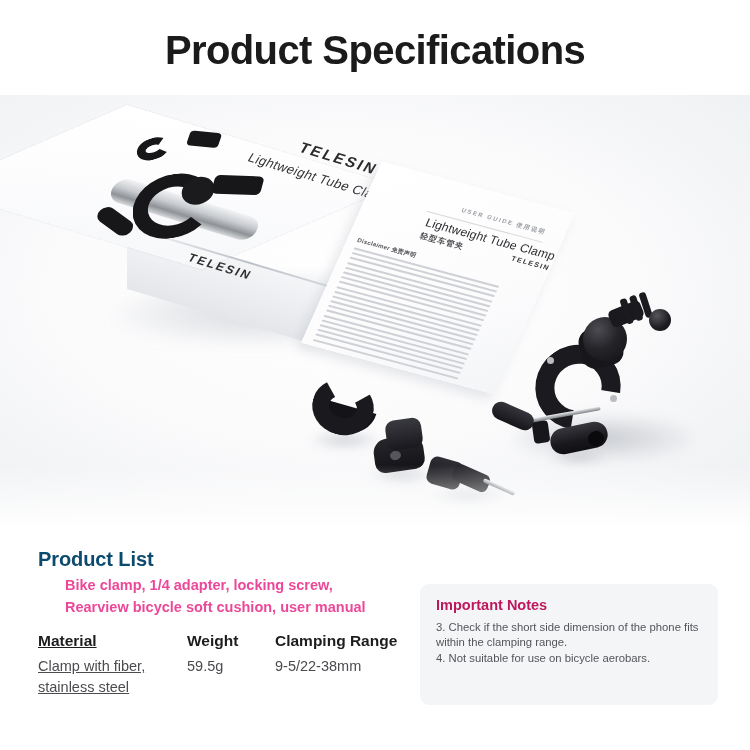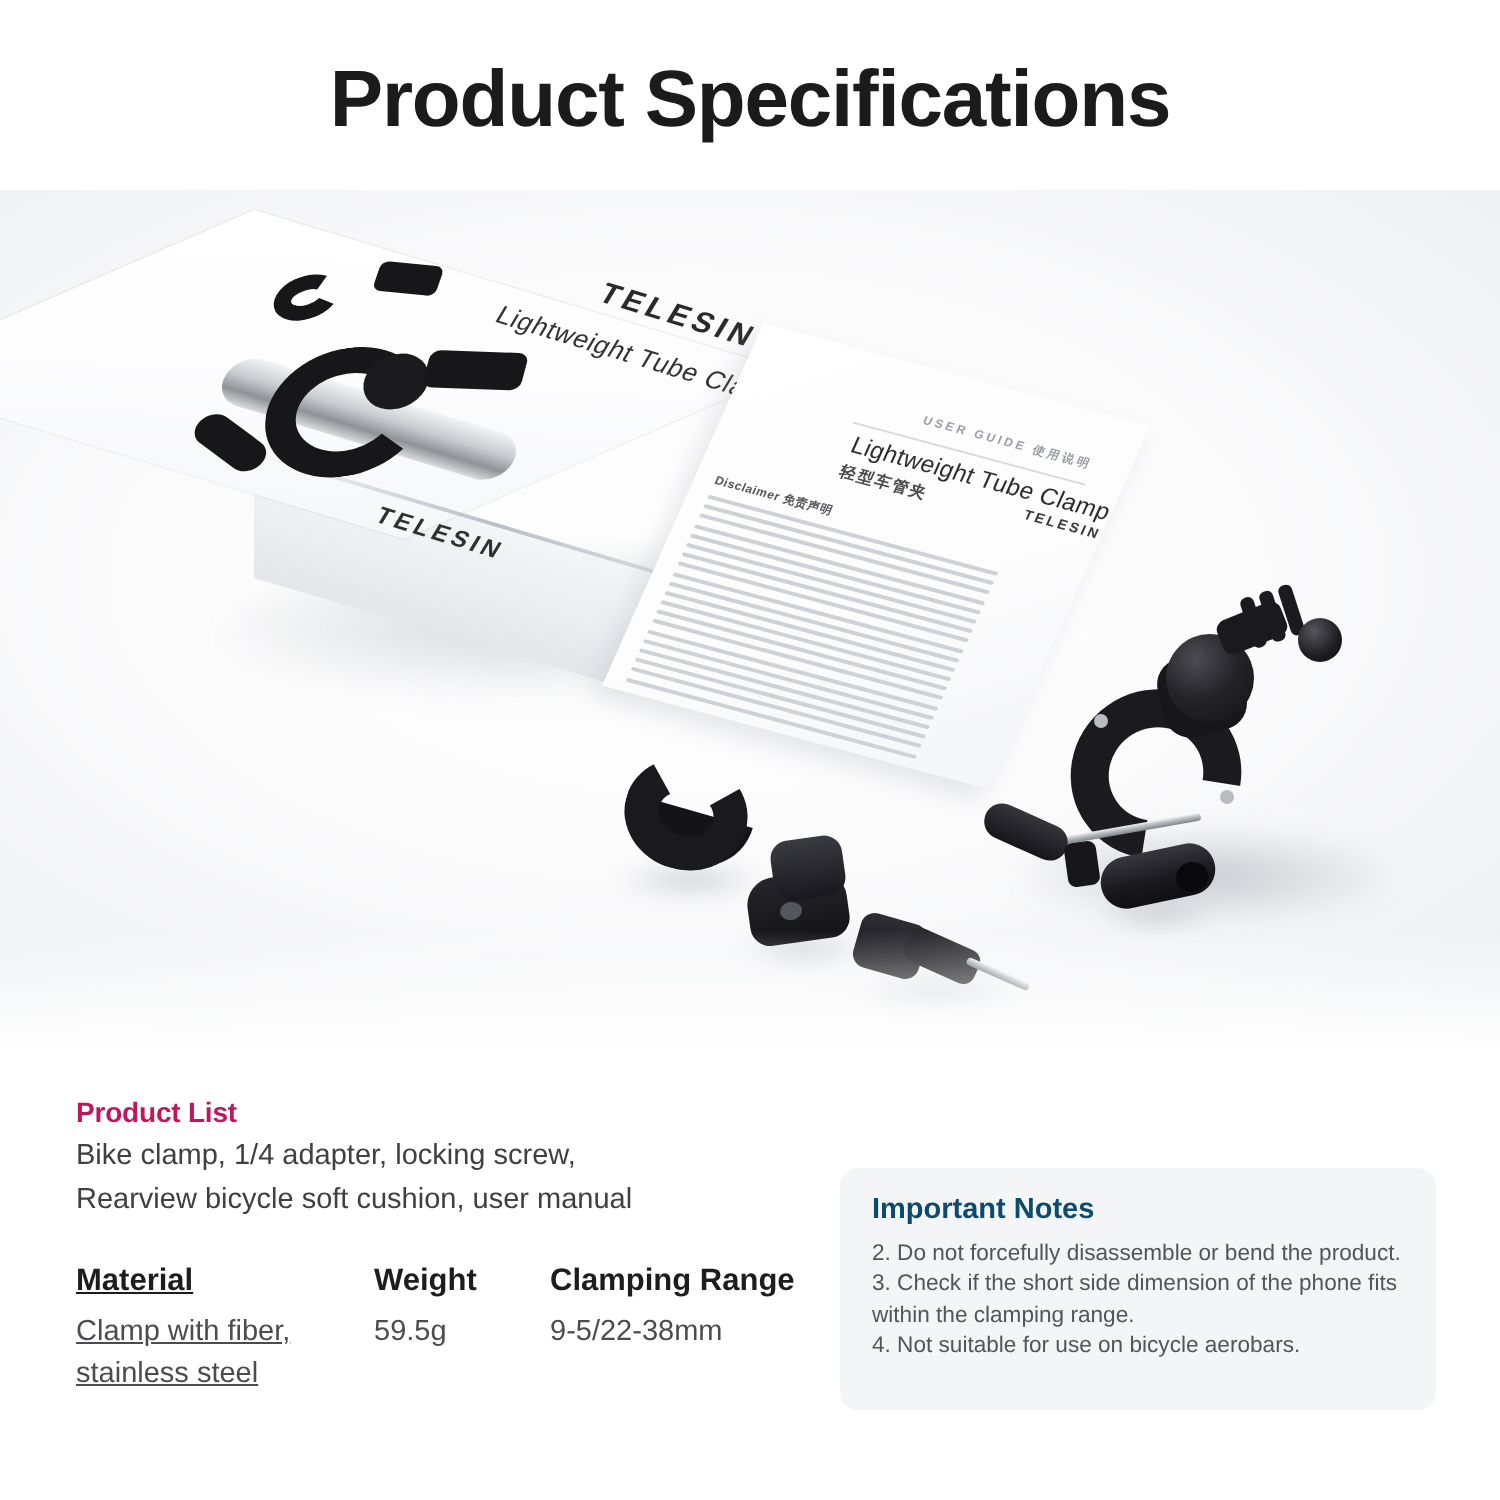--- a/index.html
+++ b/index.html
@@ -297,40 +297,40 @@
     border-radius:13px; transform:rotate(-12deg);
   }
   .barrel .bore{
     position:absolute; left:38px; top:10px; width:16px; height:15px;
     background:#0a0a0c; border-radius:50%; transform:rotate(-12deg);
   }
   .barrel .sh{ left:0; top:30px; width:56px; height:13px; }
 
   
   .specs{ position:absolute; left:38px; top:548px; width:400px; }
-  .s-h{ font-size:14px; font-weight:700; color:#be185d; letter-spacing:-.1px; }
-  .s-p{ font-size:14.5px; font-weight:400; color:#404040; line-height:22px; margin-top:3px; }
+  .s-h{ font-size:20px; font-weight:700; color:#0c4a6e; letter-spacing:-.1px; }
+  .s-p{ font-size:14.5px; font-weight:700; color:#ec4899; line-height:22px; margin-top:3px;margin-left:27px; }
 
   .table{ position:absolute; left:38px; top:632px; width:400px; }
   .t-row{ position:relative; height:24px; }
   .t-c1{ position:absolute; left:0;text-decoration:underline; }
   .t-c2{ position:absolute; left:149px; }
   .t-c3{ position:absolute; left:237px; }
   .t-head{ font-size:15.5px; font-weight:700; color:#1d1d1f; }
   .t-val{ font-size:14.5px; font-weight:400; color:#4c4c50; line-height:21px; }
 
   
   .notes{
     position:absolute; left:420px; top:584px;
     width:298px; height:121px;
     background:#f4f5f7;
     border-radius:9px;
     padding:13px 15px 0 16px;
   }
-  .n-h{ font-size:14.5px; font-weight:700; color:#0c4a6e; margin-bottom:7px; }
+  .n-h{ font-size:14.5px; font-weight:700; color:#be185d; margin-bottom:7px; }
   .n-li{ font-size:11.3px; font-weight:400; color:#54545a; line-height:15.4px; }
 </style>
 </head>
 <body>
 
 <div class="title">Product Specifications</div>
 
 <div class="photo">
 
   <div class="box-wrap">
@@ -452,17 +452,16 @@
       <span>Clamp with fiber,</span><br>
       <span>stainless steel</span>
     </span>
     <span class="t-c2 t-val">59.5g</span>
     <span class="t-c3 t-val">9-5/22-38mm</span>
   </div>
 </div>
 
 <div class="notes">
   <div class="n-h">Important Notes</div>
-  <div class="n-li">2. Do not forcefully disassemble or bend the product.</div>
   <div class="n-li">3. Check if the short side dimension of the phone fits</div>
   <div class="n-li">within the clamping range.</div>
   <div class="n-li">4. Not suitable for use on bicycle aerobars.</div>
 </div>
 
 </body></html>

